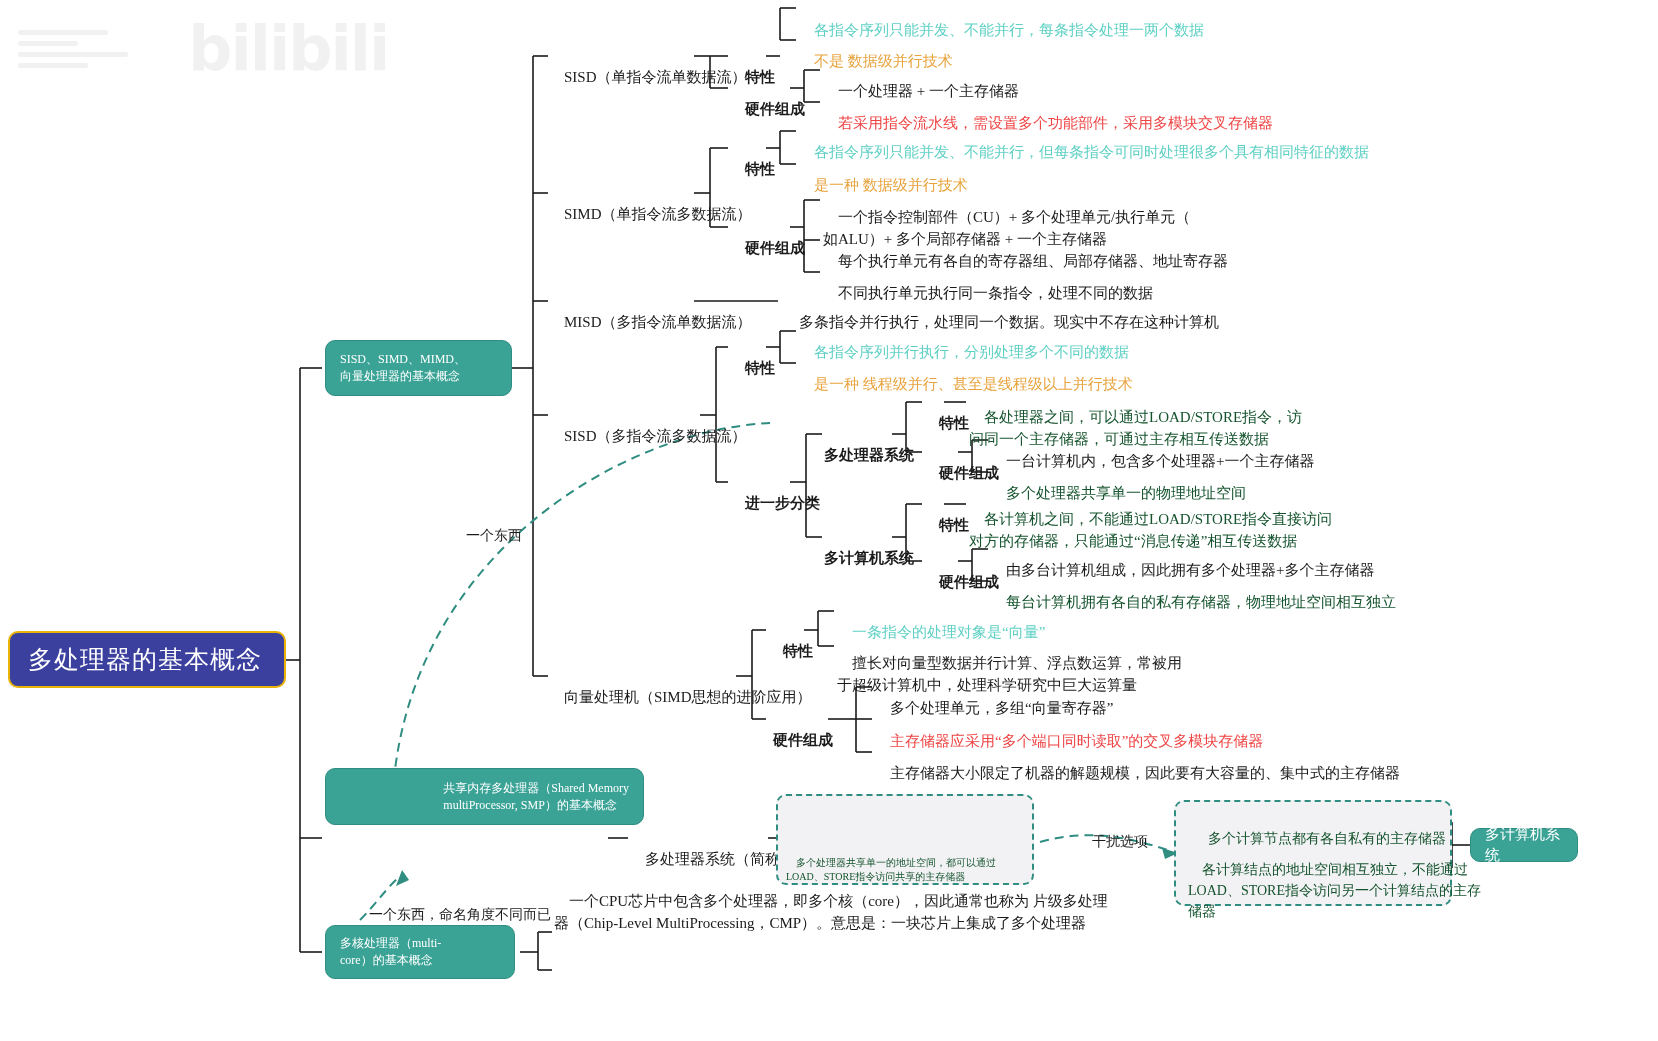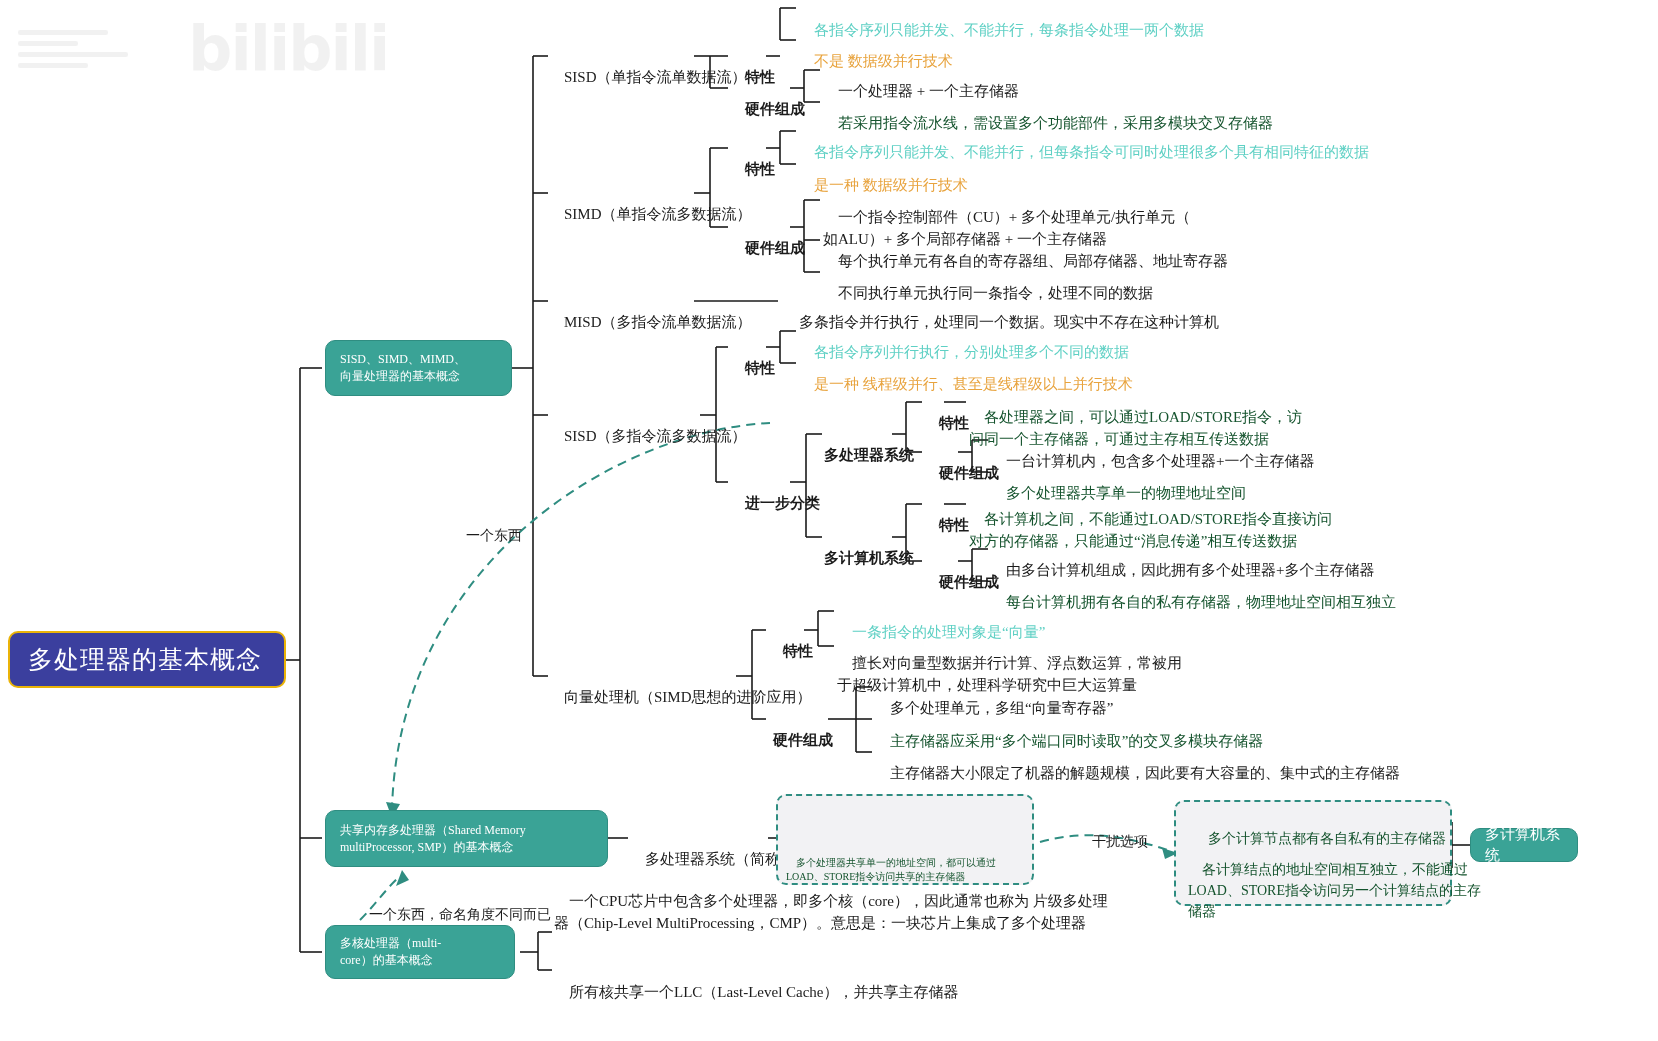--- a/index.html
+++ b/index.html
@@ -13,21 +13,21 @@
   }
   #canvas{position:absolute;left:0;top:0;width:1658px;height:1041px;}
   svg.lines{position:absolute;left:0;top:0;width:1658px;height:1041px;pointer-events:none;}
 
   .node{position:absolute;font-size:15px;line-height:1.35;white-space:pre;}
 
   
   .c-dark{color:#1b1b1b;}
   .c-teal{color:#5ed0c4;}
   .c-orange{color:#e8a33d;}
-  .c-pink{color:#14532d;}
+  .c-pink{color:#ef4444;}
   .c-bluegray{color:#14532d;}
 
   .bold{font-weight:700;}
 
   
   .box{
     position:absolute;
     border-radius:10px;
     color:#ffffff;
     display:flex;
@@ -207,21 +207,21 @@
 
   <div class="box box-root" style="left:8px;top:631px;width:278px;height:57px;">
     <span>多处理器的基本概念</span>
   </div>
 
   <div class="box box-teal wrap" style="left:325px;top:340px;width:187px;height:56px;white-space:pre-line;">
     <span>SISD、SIMD、MIMD、
 向量处理器的基本概念</span>
   </div>
 
-  <div class="box box-teal wrap" style="left:325px;top:810px;width:283px;height:57px;white-space:pre-line;">
+  <div class="box box-teal wrap" style="left:325px;top:768px;width:319px;height:57px;white-space:pre-line;justify-content:flex-end;">
     <span>共享内存多处理器（Shared Memory
 multiProcessor, SMP）的基本概念</span>
   </div>
 
   <div class="box box-teal wrap" style="left:325px;top:925px;width:190px;height:54px;white-space:pre-line;">
     <span>多核处理器（multi-
 core）的基本概念</span>
   </div>
 
   <div class="box box-teal small" style="left:1470px;top:828px;width:108px;height:34px;justify-content:center;">
@@ -393,17 +393,14 @@
   <div class="node c-bluegray" style="left:1188px;top:838px;font-size:14px;line-height:1.5;">
     <span>各计算结点的地址空间相互独立，不能通过
 LOAD、STORE指令访问另一个计算结点的主存
 储器</span>
   </div>
 
   <div class="node c-dark" style="left:554px;top:867px;line-height:1.5;">
     <span>一个CPU芯片中包含多个处理器，即多个核（core），因此通常也称为 片级多处理
 器（Chip-Level MultiProcessing，CMP）。意思是：一块芯片上集成了多个处理器</span>
   </div>
-  <div class="node c-dark" style="left:554px;top:962px;">
-    <span>所有核共享一个LLC（Last-Level Cache），并共享主存储器</span>
-  </div>
 
 </div>
 
 </body></html>

